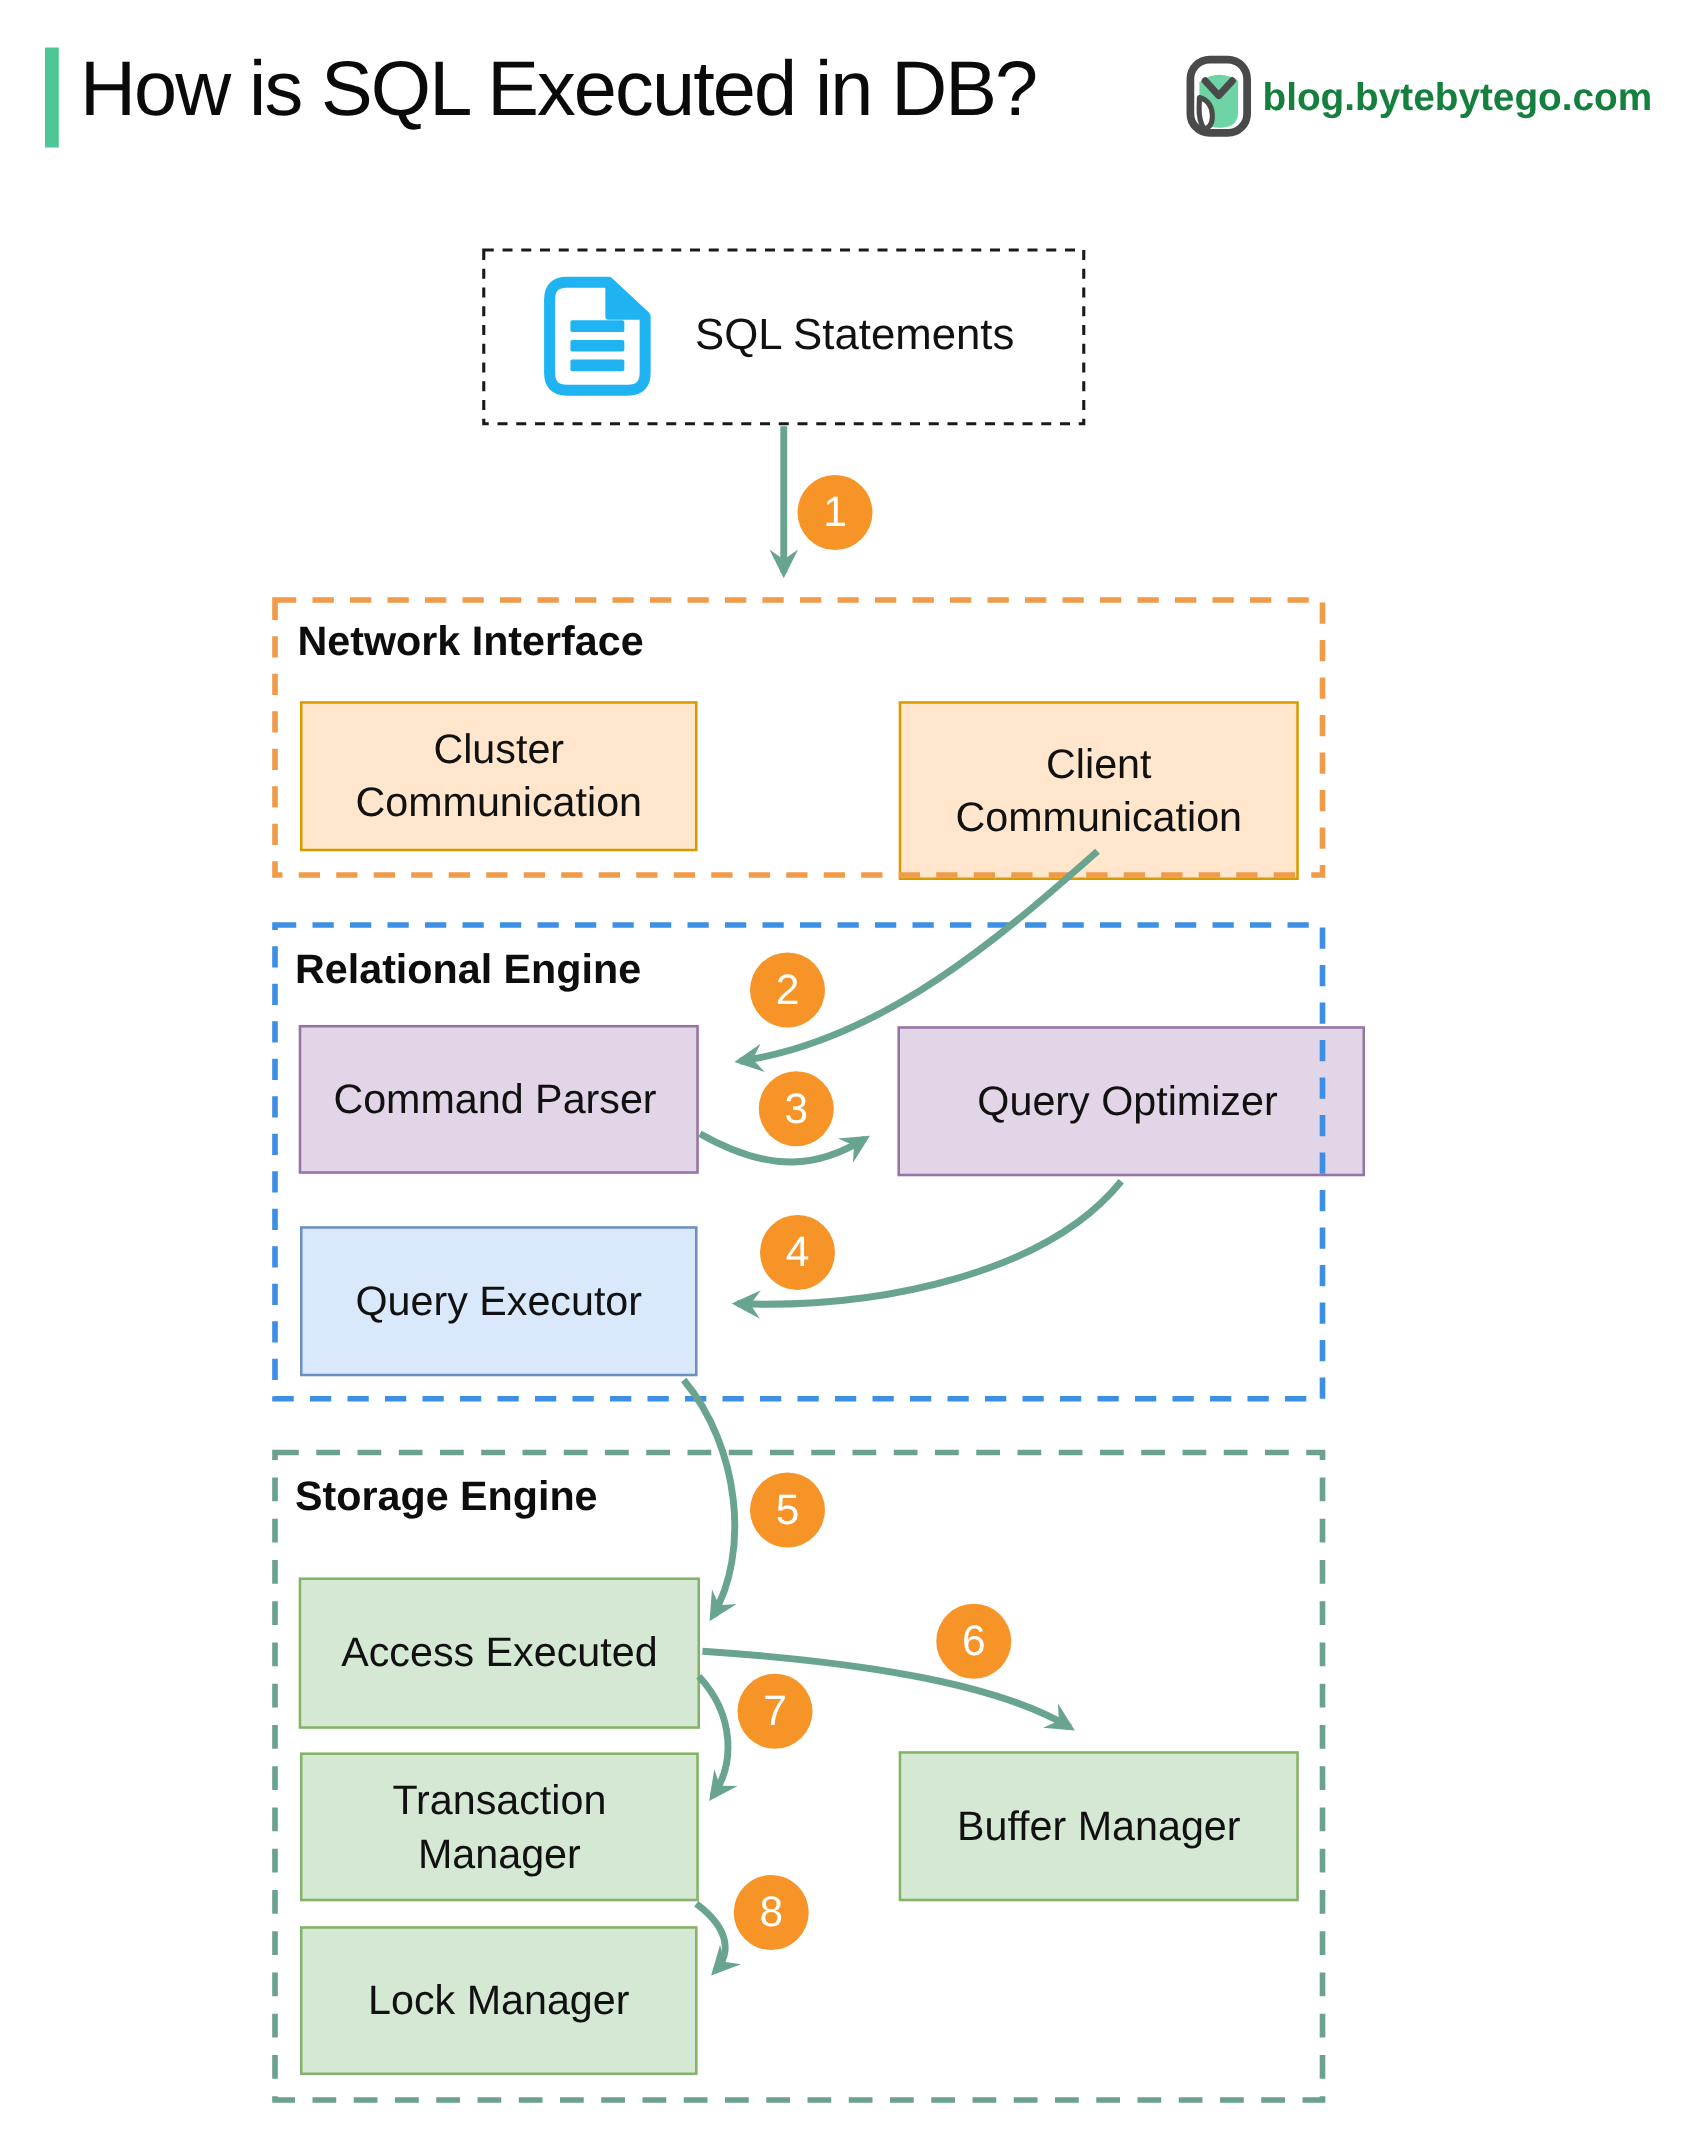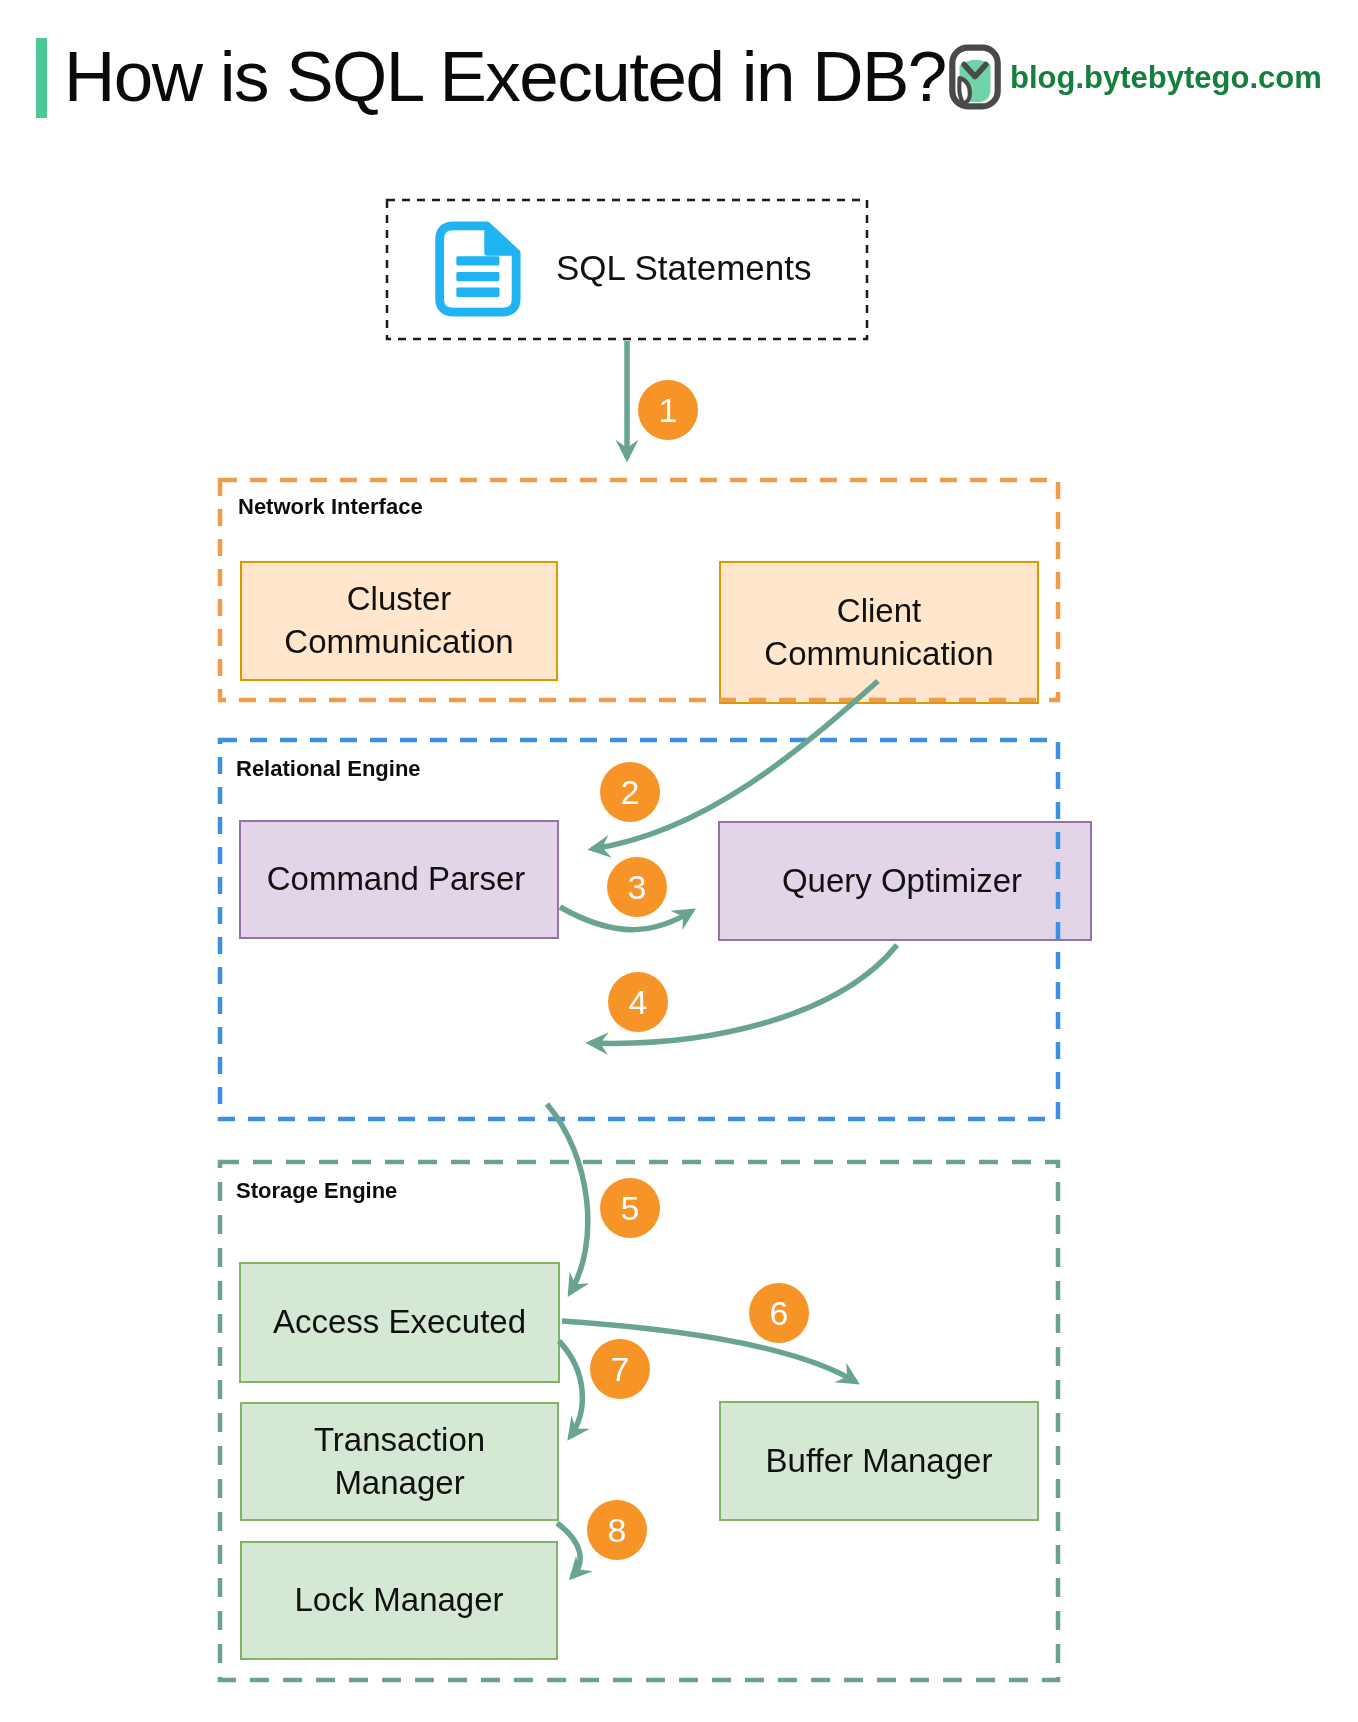--- a/index.html
+++ b/index.html
@@ -6,28 +6,28 @@
   #canvas{
     position:relative;
     width:1358px;height:1722px;
     background:#ffffff;
     font-family:"Liberation Sans", sans-serif;
     overflow:hidden;
   }
   .abs{position:absolute;}
   
   #accent-bar{left:36px;top:38px;width:11px;height:80px;background:#4DC796;}
-  #page-title{left:64px;top:36px;font-size:71px;font-weight:400;letter-spacing:-1.5px;color:#0a0a0a;white-space:nowrap;}
+  #page-title{left:64px;top:36px;font-size:62px;font-weight:400;letter-spacing:-1.5px;color:#0a0a0a;white-space:nowrap;}
   #site-label{left:1010px;top:60px;font-size:31px;font-weight:700;color:#15803d;white-space:nowrap;}
   #logo{left:948px;top:44px;}
   
   #sql-label{left:556px;top:248px;font-size:35px;color:#111;white-space:nowrap;}
   #doc-icon{left:424px;top:220px;}
   
-  .sec-title{font-size:22px;font-weight:700;color:#0d0d0d;white-space:nowrap;}
+  .sec-title{font-size:33px;font-weight:700;color:#0d0d0d;white-space:nowrap;}
   #net-title{left:238px;top:494px;}
   #rel-title{left:236px;top:756px;}
   #sto-title{left:236px;top:1178px;}
   
   .box{
     position:absolute;border:2px solid;box-sizing:border-box;
     display:flex;align-items:center;justify-content:center;
     text-align:center;font-size:33px;color:#111;line-height:1.3;
     padding:0 22px;
   }
@@ -94,20 +94,23 @@
   </div>
   <div id="box-client" class="box org">
     <span>Client Communication</span>
   </div>
   <div id="box-parser" class="box pur">
     <span>Command Parser</span>
   </div>
   <div id="box-optimizer" class="box pur">
     <span>Query Optimizer</span>
   </div>
+  <div id="box-executor" class="box blu">
+    <span>Query Executor</span>
+  </div>
   <div id="box-access" class="box grn">
     <span>Access Executed</span>
   </div>
   <div id="box-transaction" class="box grn">
     <span>Transaction Manager</span>
   </div>
   <div id="box-lock" class="box grn">
     <span>Lock Manager</span>
   </div>
   <div id="box-buffer" class="box grn">

